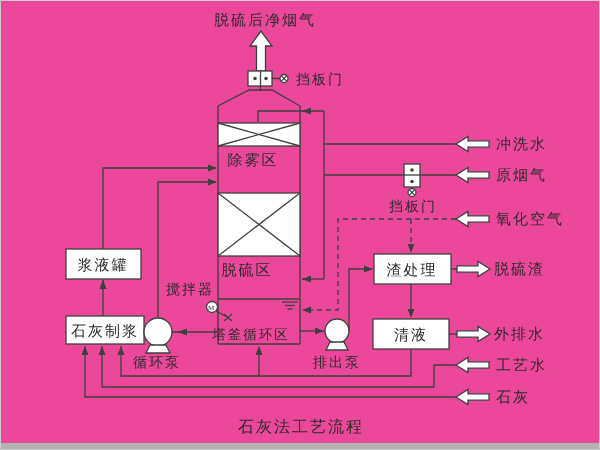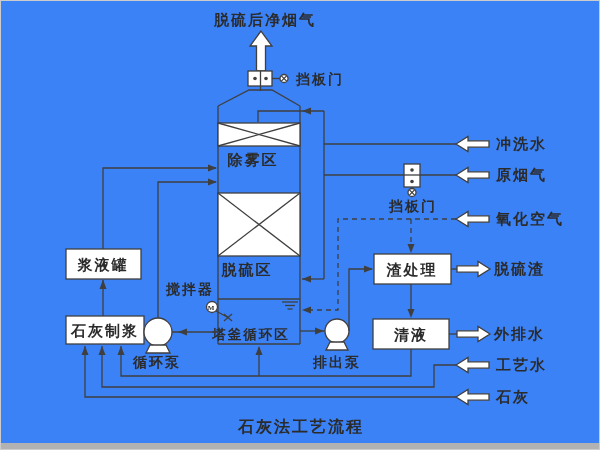--- a/index.html
+++ b/index.html
@@ -1,17 +1,17 @@
 <!DOCTYPE html>
 <html><head>
 <meta charset="utf-8">
 <style>
   html,body{margin:0;padding:0;background:#fff;}
-  .page{position:relative;width:598px;height:448px;background:#3b82f6;border:1px solid #cccccc;overflow:hidden;
-        font-family:"Liberation Serif","DejaVu Serif",serif;font-weight:bold;}
+  .page{position:relative;width:598px;height:448px;background:#ec4899;border:1px solid #cccccc;overflow:hidden;
+        font-family:"Liberation Serif","DejaVu Serif",serif;}
   svg{position:absolute;left:0;top:0;}
   .bottom-bar{position:absolute;left:0;bottom:0;width:100%;height:6px;background:#b2b2b2;}
   text{fill:#2b2b2b;letter-spacing:2px;font-family:"Liberation Serif","DejaVu Serif",serif;}
   .ln{stroke:#3f3f3f;stroke-width:1.3;fill:none;}
   .lnd{stroke:#3f3f3f;stroke-width:1.3;fill:none;stroke-dasharray:5,4;}
   .bx{stroke:#3f3f3f;stroke-width:1.3;fill:#ffffff;}
   .ah{fill:#3f3f3f;stroke:none;}
   .hollow{stroke:#3f3f3f;stroke-width:1.3;fill:#ffffff;}
 </style>
 </head>

